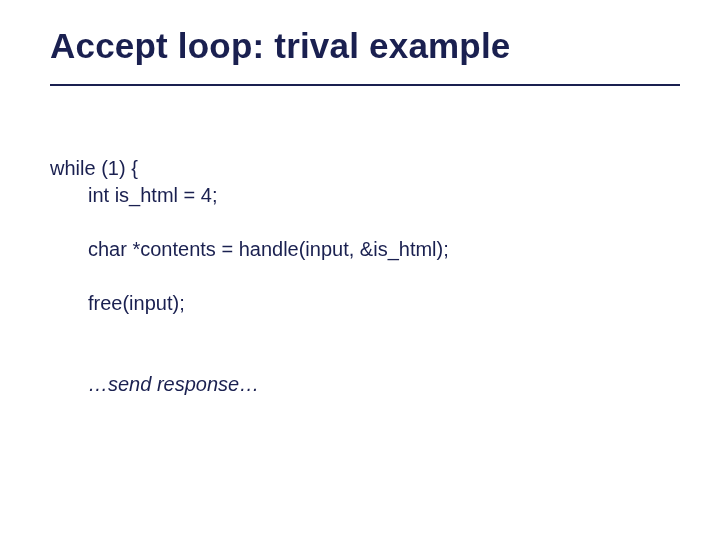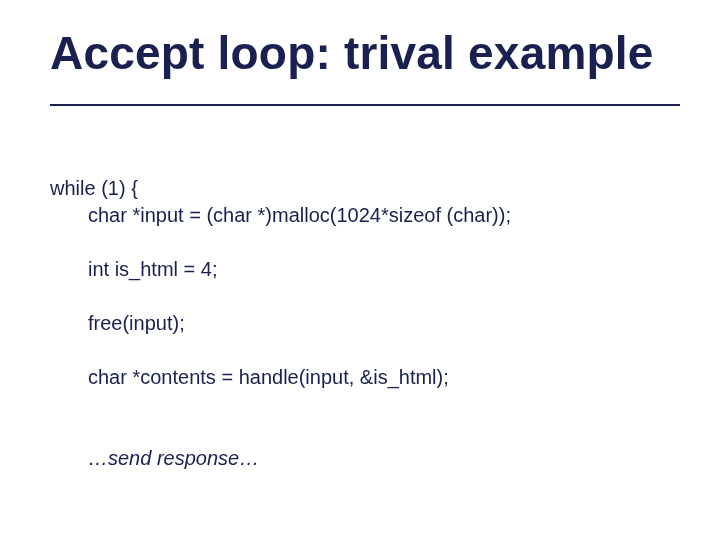--- a/index.html
+++ b/index.html
@@ -13,24 +13,24 @@
     position: relative;
     overflow: hidden;
   }
   .slide {
     padding: 26px 40px 20px 50px;
     box-sizing: border-box;
     width: 100%;
     height: 100%;
   }
   .title {
-    font-size: 46px;
+    font-size: 35px;
     font-weight: bold;
     color: #1a2050;
-    margin: 0 0 24px 0;
+    margin: 0 0 18px 0;
     letter-spacing: 0.2px;
   }
   .underline {
     border-bottom: 2px solid #1a2050;
     margin-bottom: 42px;
   }
   .code {
     font-size: 20px;
     line-height: 1.35;
     color: #1a2050;
@@ -46,21 +46,20 @@
 </style>
 </head>
 <body>
 
 <div class="slide">
   <h1 class="title">Accept loop: trival example</h1>
   <div class="underline"></div>
 
   <div class="code">
 <span>while (1) {</span>
-<span class="indent">char *input = (char *)malloc(1024*sizeof (char));</span>
 <span class="indent">int is_html = 4;</span>
+<span class="indent">char *contents = handle(input, &amp;is_html);</span>
 <span class="indent">free(input);</span>
-<span class="indent">char *contents = handle(input, &amp;is_html);</span>
 
 <span class="indent italic">…send response…</span>
   </div>
 
 </div>
 
 </body></html>

